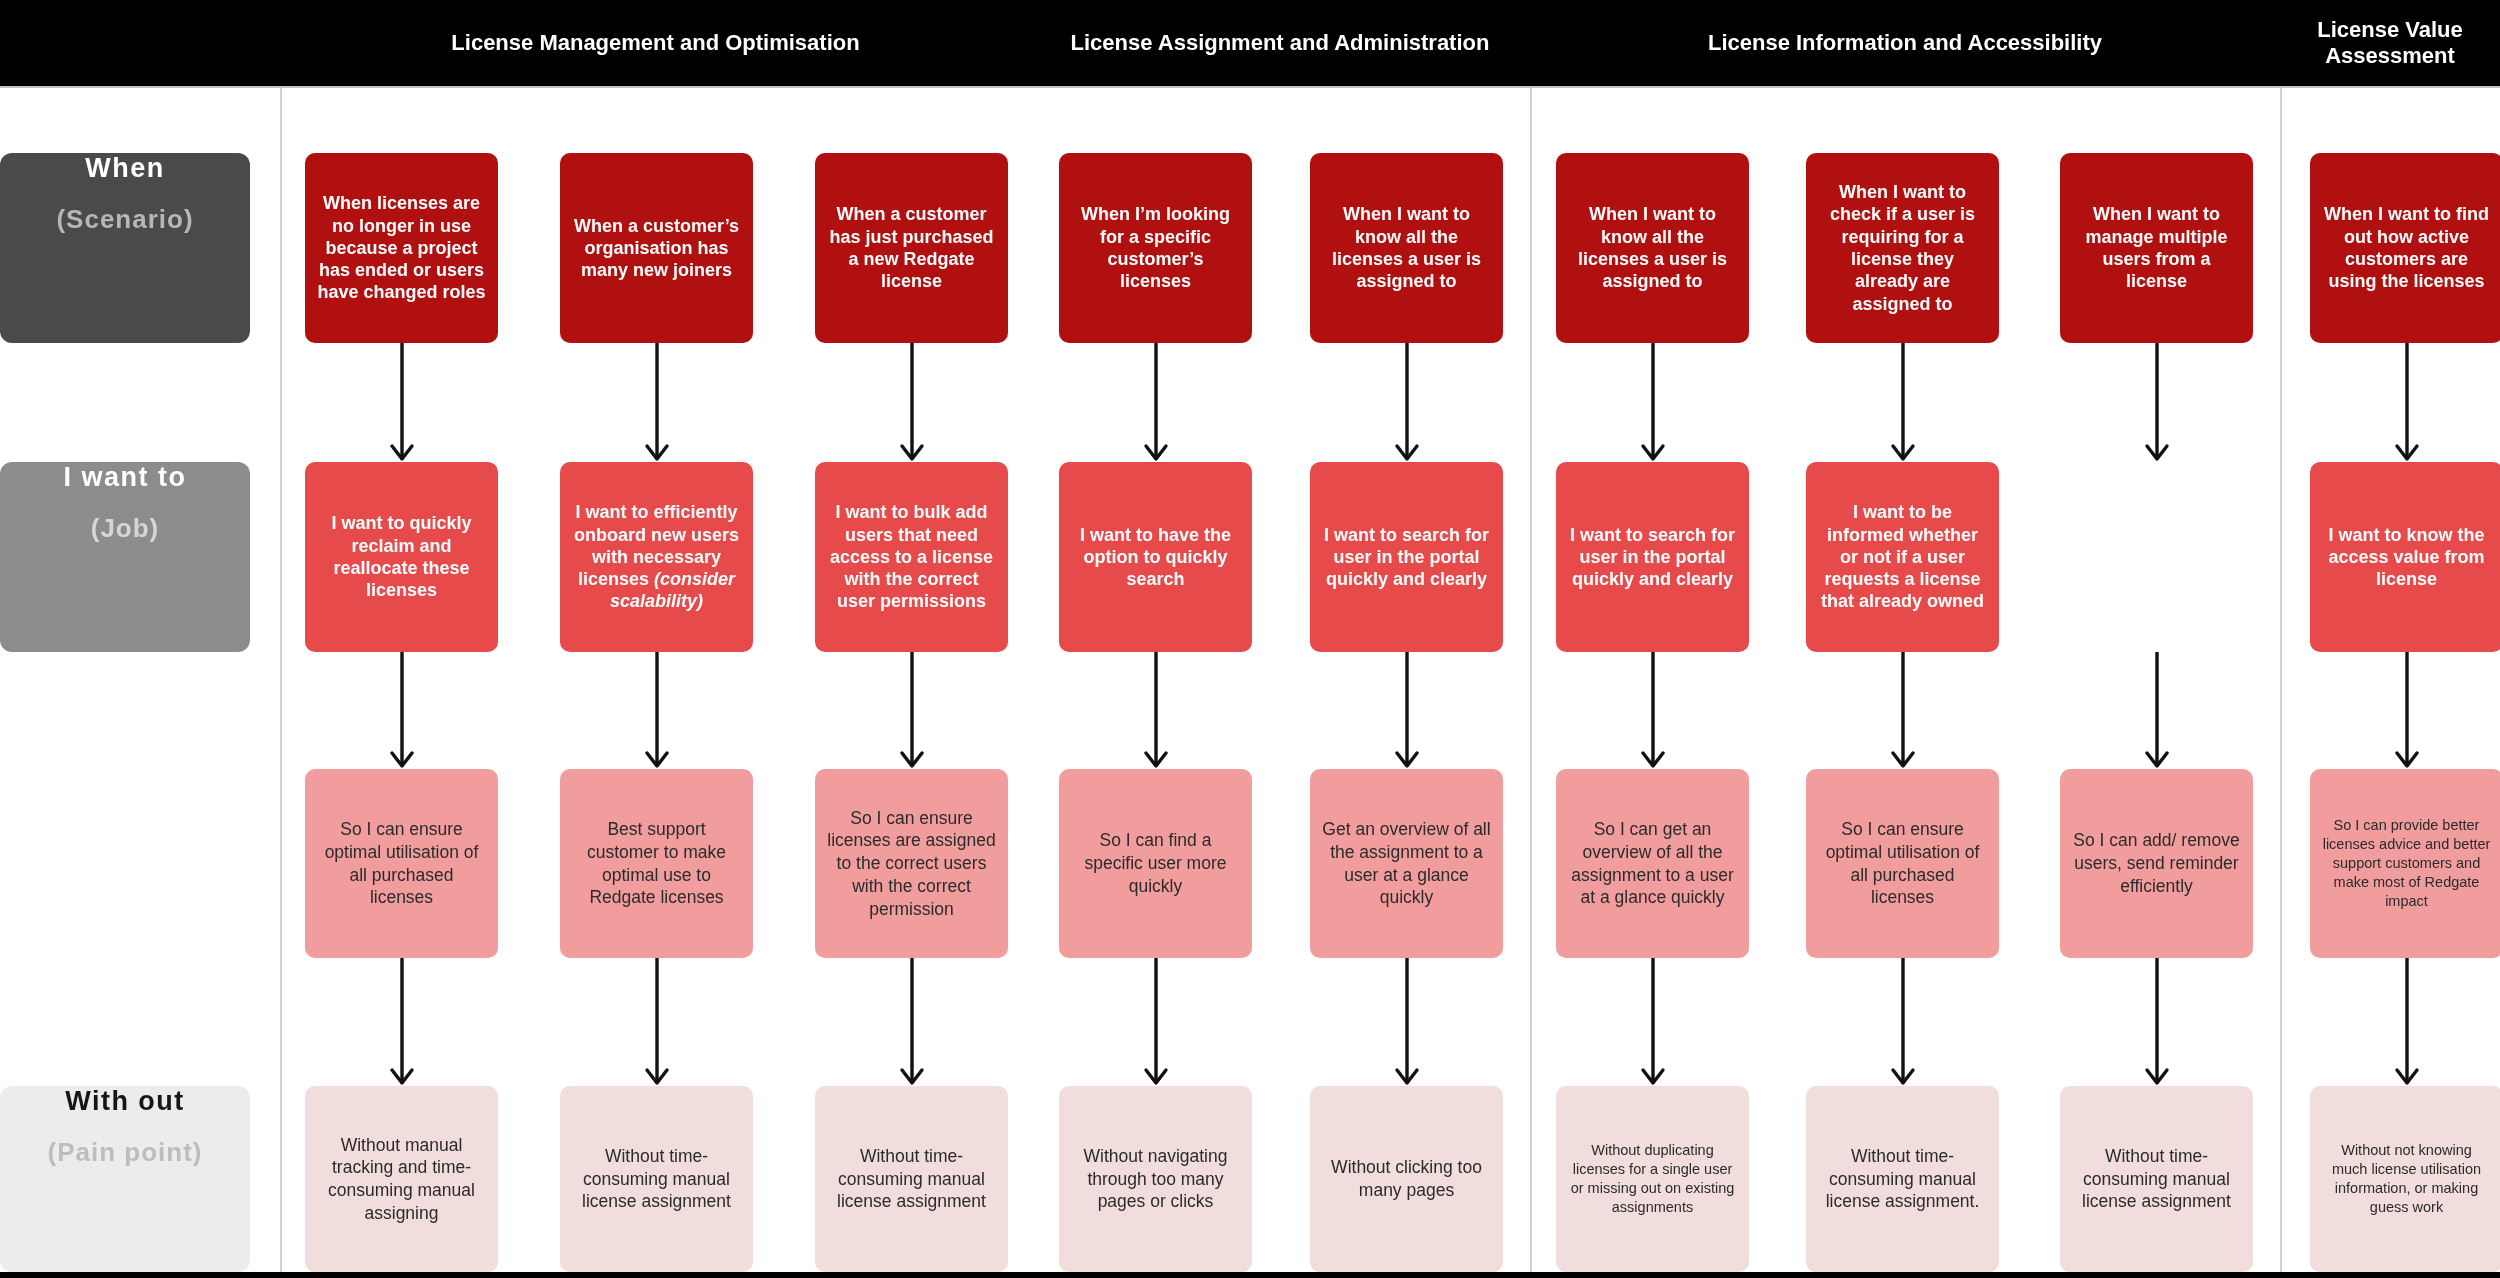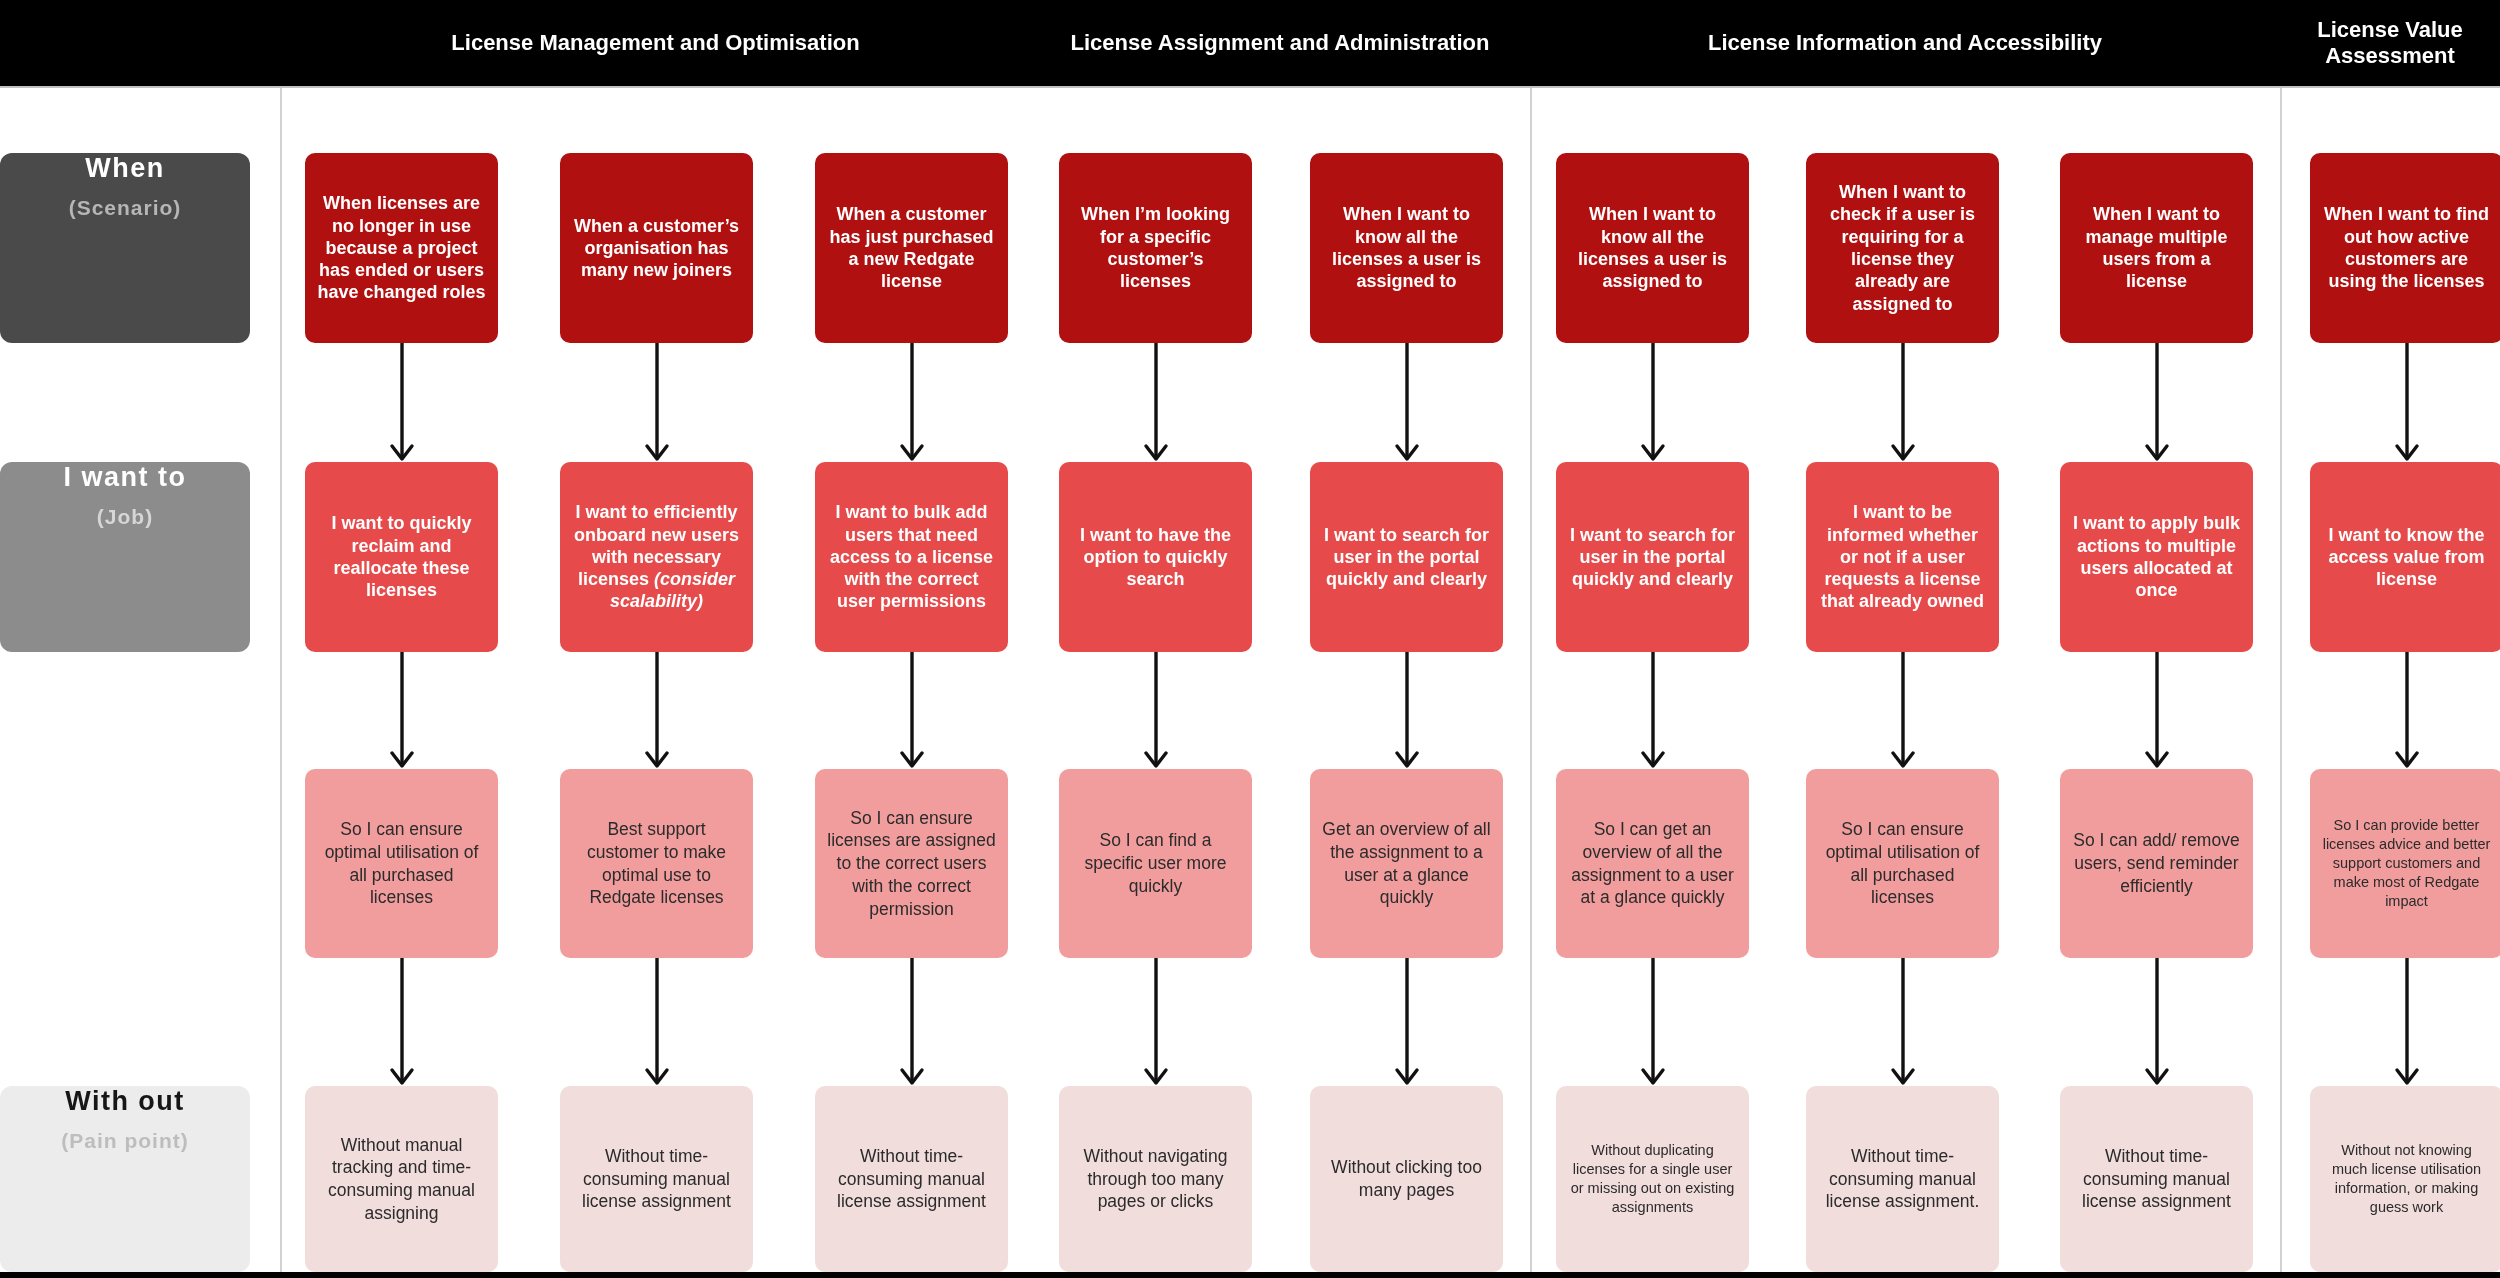--- a/index.html
+++ b/index.html
@@ -15,21 +15,21 @@
   }
   #header-underline{position:absolute;left:0;top:86px;width:2500px;height:2px;background:#c2c2c2;}
   
   .v-divider{position:absolute;top:88px;width:2px;height:1184px;background:var(--c-divider,#d2d2d2);}
   
   .row-label{
     position:absolute;left:0;width:250px;border-radius:12px;box-sizing:border-box;
     display:flex;flex-direction:column;align-items:center;text-align:center;
   }
   .row-label .title{font-weight:bold;font-size:27px;letter-spacing:1.5px;}
-  .row-label .sub{font-weight:bold;font-size:21px;letter-spacing:1px;margin-top:12px;}
+  .row-label .sub{font-weight:bold;font-size:26px;letter-spacing:1px;margin-top:20px;}
   .l0{background:var(--c-labelWhenBg,#4a4a4a);}   .l0 .title{color:#ffffff;} .l0 .sub{color:#b6b6b6;}
   .l1{background:var(--c-labelWantBg,#8c8c8c);}   .l1 .title{color:#ffffff;} .l1 .sub{color:#d6d6d6;}
   .l2{background:var(--c-labelSoBg,#c3c3c3);}     .l2 .title{color:#161616;} .l2 .sub{color:#8f8f8f;}
   .l3{background:var(--c-labelWithoutBg,#ececec);}.l3 .title{color:#161616;} .l3 .sub{color:#bdbdbd;}
   
   .card{
     position:absolute;box-sizing:border-box;border-radius:10px;padding:10px 12px;
     display:flex;align-items:center;justify-content:center;text-align:center;
   }
   .card.r0{background:var(--c-when,#b01010);color:#fff;font-weight:bold;font-size:18px;line-height:1.24;}
@@ -240,23 +240,20 @@
     <div class="card r3" style="left: 1806px; top: 1086px; width: 193px; height: 186px;">
       <span>Without time-consuming manual license assignment.</span>
     </div>
     <div class="card r0" style="left: 2060px; top: 153px; width: 193px; height: 190px;">
       <span>When I want to manage multiple users from a license</span>
     </div>
     <svg width="34" height="119" style="position: absolute; left: 2139.5px; top: 343px; overflow: visible;">
       <line x1="17" y1="0" x2="17" y2="115" stroke="#111111" stroke-width="3.4"></line>
       <polyline points="7,103 17,116 27,103" fill="none" stroke="#111111" stroke-width="3.4" stroke-linecap="round" stroke-linejoin="round"></polyline>
     </svg>
-    <div class="card r1" style="left: 2060px; top: 462px; width: 193px; height: 190px;">
-      <span>I want to apply bulk actions to multiple users allocated at once</span>
-    </div>
     <svg width="34" height="117" style="position: absolute; left: 2139.5px; top: 652px; overflow: visible;">
       <line x1="17" y1="0" x2="17" y2="113" stroke="#111111" stroke-width="3.4"></line>
       <polyline points="7,101 17,114 27,101" fill="none" stroke="#111111" stroke-width="3.4" stroke-linecap="round" stroke-linejoin="round"></polyline>
     </svg>
     <div class="card r2" style="left: 2060px; top: 769px; width: 193px; height: 189px;">
       <span>So I can add/ remove users, send reminder efficiently</span>
     </div>
     <svg width="34" height="128" style="position: absolute; left: 2139.5px; top: 958px; overflow: visible;">
       <line x1="17" y1="0" x2="17" y2="124" stroke="#111111" stroke-width="3.4"></line>
       <polyline points="7,112 17,125 27,112" fill="none" stroke="#111111" stroke-width="3.4" stroke-linecap="round" stroke-linejoin="round"></polyline>

